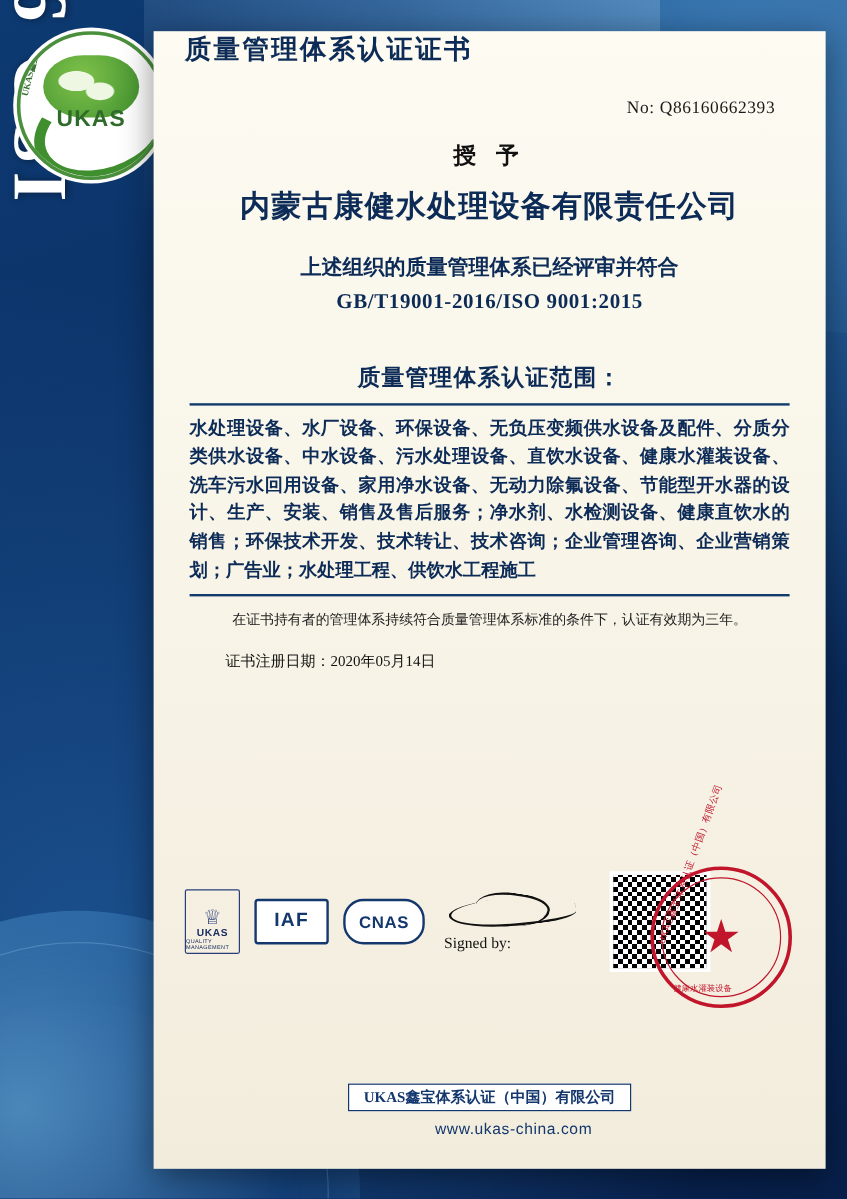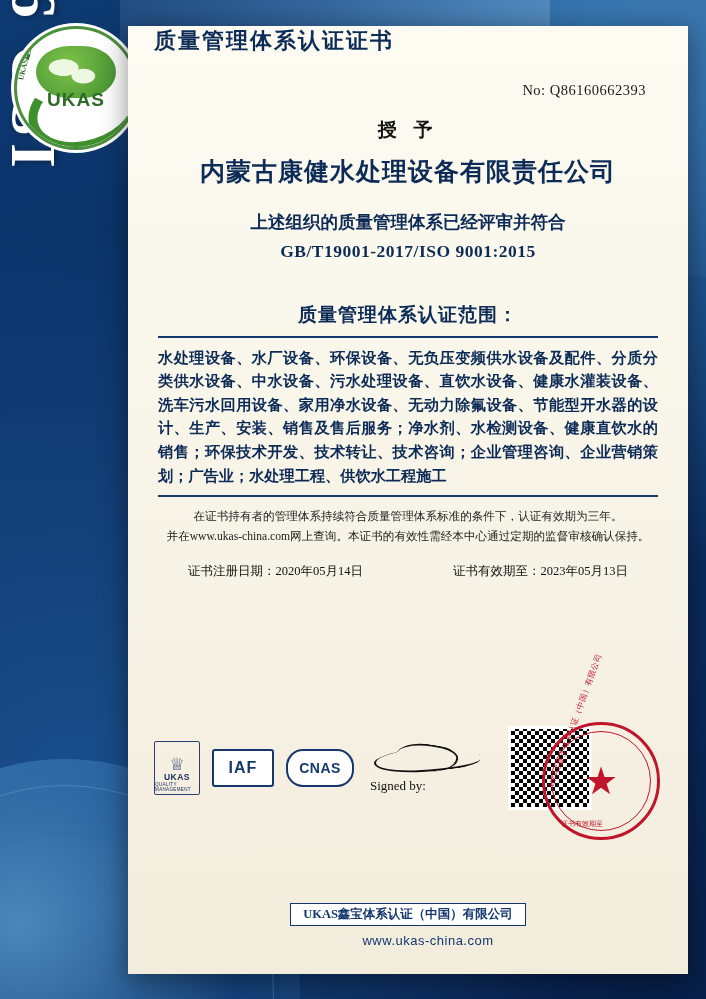--- a/index.html
+++ b/index.html
@@ -278,41 +278,37 @@
         <span>Q86160662393</span>
       </div>
 
       <div class="award">授 予</div>
 
       <div class="company">内蒙古康健水处理设备有限责任公司</div>
 
 
       <div class="stmt">
         <div>上述组织的质量管理体系已经评审并符合</div>
-        <div class="l2">GB/T19001-2017/ISO 9001:2015</div>
+        <div class="l2">GB/T19001-2016/ISO 9001:2015</div>
       </div>
 
       <div class="scope-title">质量管理体系认证范围：</div>
       <div class="rule"></div>
 
       <div class="scope-body">水处理设备、水厂设备、环保设备、无负压变频供水设备及配件、分质分类供水设备、中水设备、污水处理设备、直饮水设备、健康水灌装设备、洗车污水回用设备、家用净水设备、无动力除氟设备、节能型开水器的设计、生产、安装、销售及售后服务；净水剂、水检测设备、健康直饮水的销售；环保技术开发、技术转让、技术咨询；企业管理咨询、企业营销策划；广告业；水处理工程、供饮水工程施工</div>
 
       <div class="rule2"></div>
 
       <div class="note">
         <div>在证书持有者的管理体系持续符合质量管理体系标准的条件下，认证有效期为三年。</div>
-        <div>并在www.ukas-china.com网上查询。本证书的有效性需经本中心通过定期的监督审核确认保持。</div>
       </div>
 
       <div class="dates">
         <div>
           <span>证书注册日期：</span><span>2020年05月14日</span>
-        </div>
-        <div>
-          <span>证书有效期至：</span><span>2023年05月13日</span>
         </div>
       </div>
 
       <div class="badges">
         <div class="badge-row">
           <div class="b-ukas">
             <div class="crown">♕</div>
             <div class="nm">UKAS</div>
             <div class="sub">QUALITY MANAGEMENT</div>
           </div>
@@ -321,21 +317,21 @@
           <div class="sign">
             <div class="scribble"></div>
             <div class="lbl">Signed by:</div>
           </div>
           <div class="qr"></div>
         </div>
 
         <div class="seal">
           <div class="star">★</div>
           <div class="st1">UKAS鑫宝体系认证（中国）有限公司</div>
-          <div class="st3">证书有效期至</div>
+          <div class="st3">健康水灌装设备</div>
         </div>
       </div>
 
       <div class="footer">
         <div class="f1">UKAS鑫宝体系认证（中国）有限公司</div>
         <div class="f2">www.ukas-china.com</div>
       </div>
 
     </div>
   </div>

